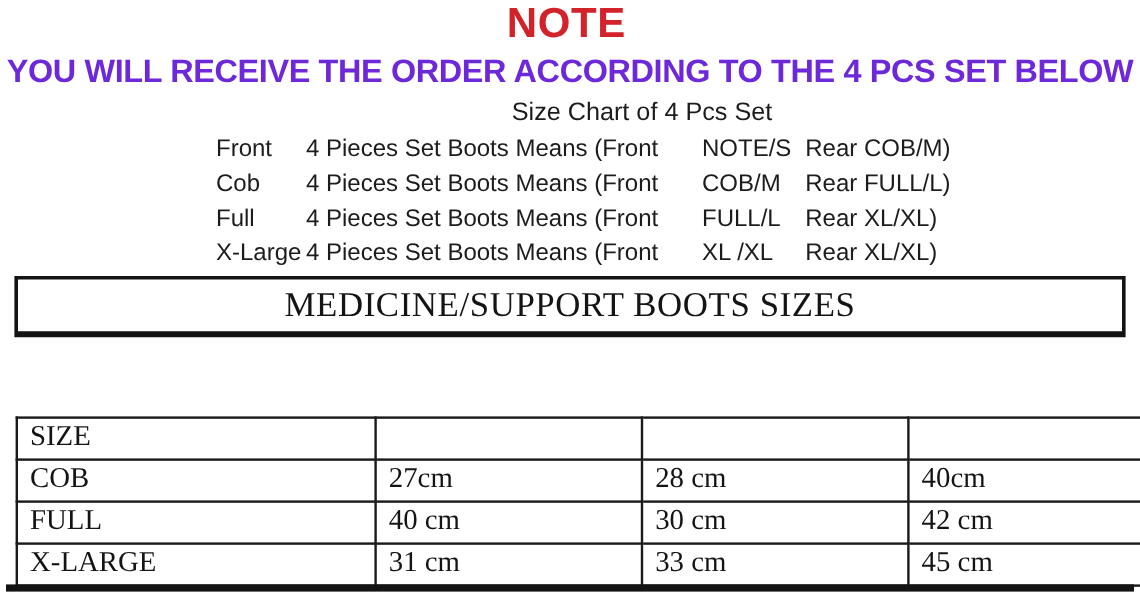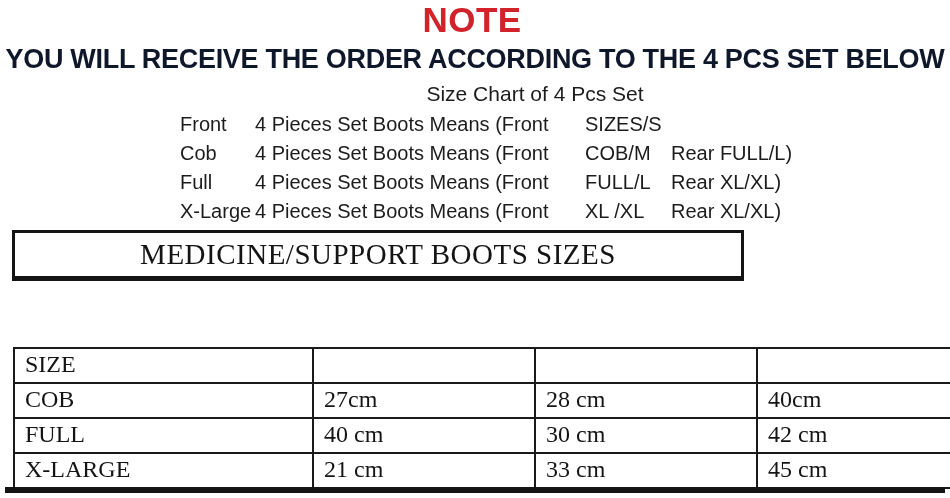--- a/index.html
+++ b/index.html
@@ -31,21 +31,21 @@
     margin-left: 36px;
   }
   .note-subtitle {
     position: absolute;
     top: 44px;
     left: 0;
     width: 100%;
     text-align: center;
     font-size: 27px;
     font-weight: bold;
-    color: #0f172a;
+    color: #6d28d9;
     letter-spacing: -0.3px;
     white-space: nowrap;
   }
 
   
   .size-chart-heading {
     position: absolute;
     top: 82px;
     left: 0;
     width: 100%;
@@ -67,21 +67,21 @@
     line-height: 29px;
     font-size: 20px;
     white-space: nowrap;
   }
 
   
   .medicine-banner {
     position: absolute;
     top: 230px;
     left: 12px;
-    width: 732px;
+    width: 926px;
     height: 51px;
     box-sizing: border-box;
     border: 3px solid #141414;
     border-bottom-width: 5px;
     display: flex;
     align-items: center;
     justify-content: center;
     font-family: "Liberation Serif", serif;
     font-size: 29px;
     letter-spacing: 0.5px;
@@ -129,21 +129,22 @@
 
   <div class="note-title">NOTE</div>
   <div class="note-subtitle">YOU WILL RECEIVE THE ORDER ACCORDING TO THE 4 PCS SET BELOW</div>
 
   <div class="size-chart-heading">Size Chart of 4 Pcs Set</div>
 
   <div class="set-list">
     <div class="set-row">
       <span>Front</span>
       <span>4 Pieces Set Boots Means (Front</span>
-      <span>SIZES/S</span>
+      <span>NOTE/S</span>
+      <span>Rear COB/M)</span>
     </div>
     <div class="set-row">
       <span>Cob</span>
       <span>4 Pieces Set Boots Means (Front</span>
       <span>COB/M</span>
       <span>Rear FULL/L)</span>
     </div>
     <div class="set-row">
       <span>Full</span>
       <span>4 Pieces Set Boots Means (Front</span>
@@ -177,21 +178,21 @@
         <td>40cm</td>
       </tr>
       <tr>
         <td>FULL</td>
         <td>40 cm</td>
         <td>30 cm</td>
         <td>42 cm</td>
       </tr>
       <tr>
         <td>X-LARGE</td>
-        <td>21 cm</td>
+        <td>31 cm</td>
         <td>33 cm</td>
         <td>45 cm</td>
       </tr>
     </tbody>
   </table>
 
   <div class="bottom-bar"></div>
 
 </div>
 

